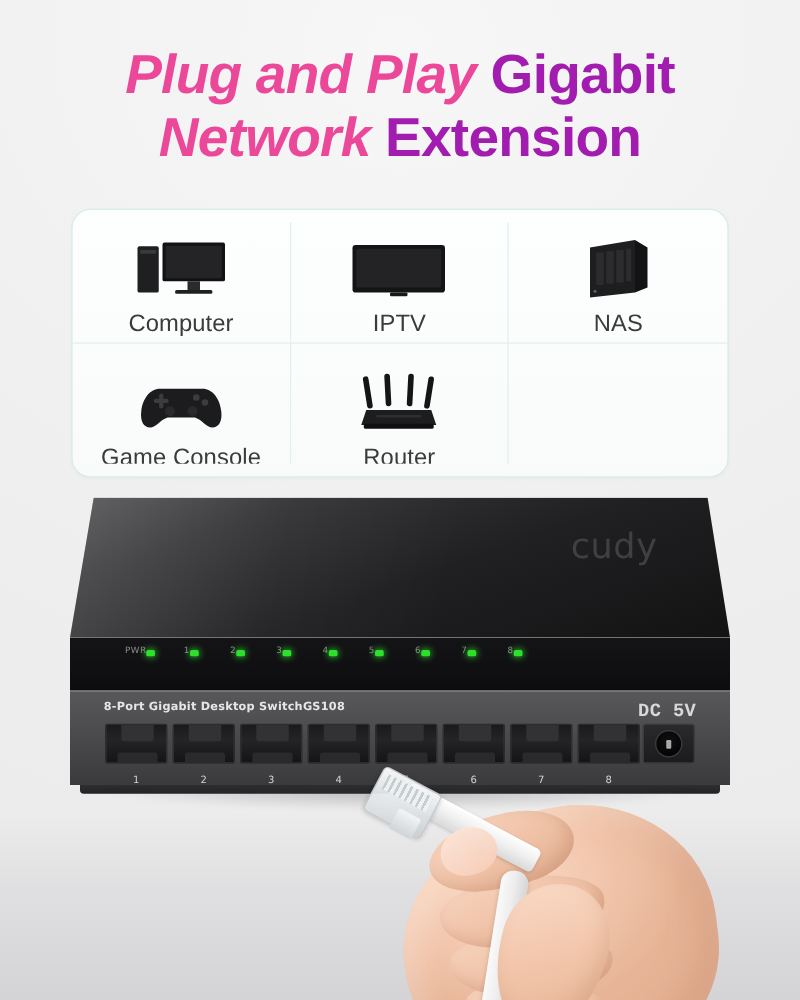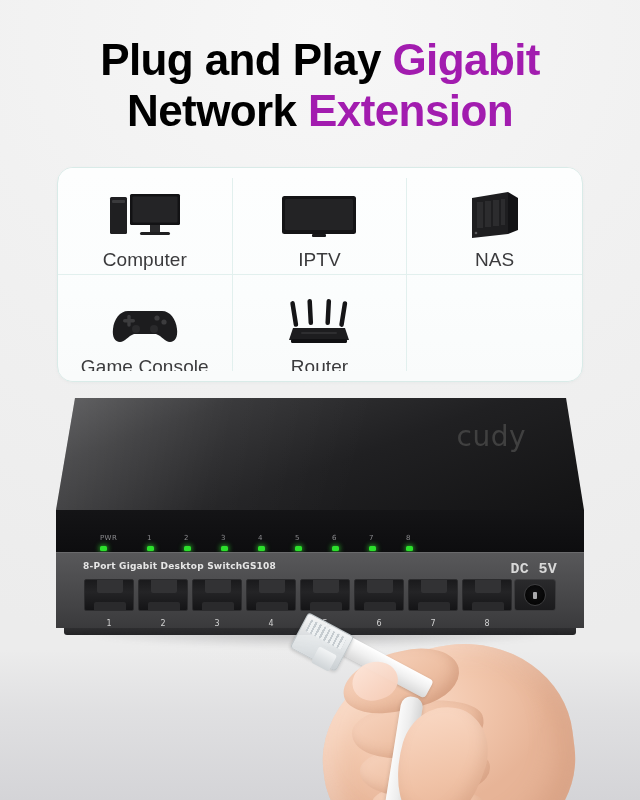--- a/index.html
+++ b/index.html
@@ -15,21 +15,21 @@
   
   .headline {
     position:absolute;
     top:34px; left:0; right:0;
     text-align:center;
     font-size:44px;
     font-weight:700;
     line-height:1.16;
     letter-spacing:-0.6px;
   }
-  .hl-dark  { color:#000000; }
+  .hl-dark  { color:#ec4899;font-style:italic; }
   .hl-navy  { color:#a21caf; }
 
   
   .device-card {
     position:absolute;
     left:57px; top:167px;
     width:526px; height:215px;
     background:linear-gradient(180deg,#fdfefe 0%, #fbfdfd 60%, #f9fbfb 100%);
     border:1px solid #d9ebe8;
     border-radius:16px;
@@ -112,21 +112,21 @@
   }
   .led-row {
     position:absolute;
     left:44px; top:6px;
     display:flex;
     gap:17px;
     align-items:flex-start;
   }
   .led-item {
     width:20px;
-    display:flex; flex-direction:column; align-items:flex-start;margin-top:18px;
+    display:flex; flex-direction:row; align-items:center;
   }
   .led-item.pwr { width:30px; }
   .led-cap {
     font-size:7px;
     color:#8b8b8e;
     letter-spacing:.4px;
     font-family:"DejaVu Sans", sans-serif;
     margin-bottom:4px;
   }
   .led-dot {

